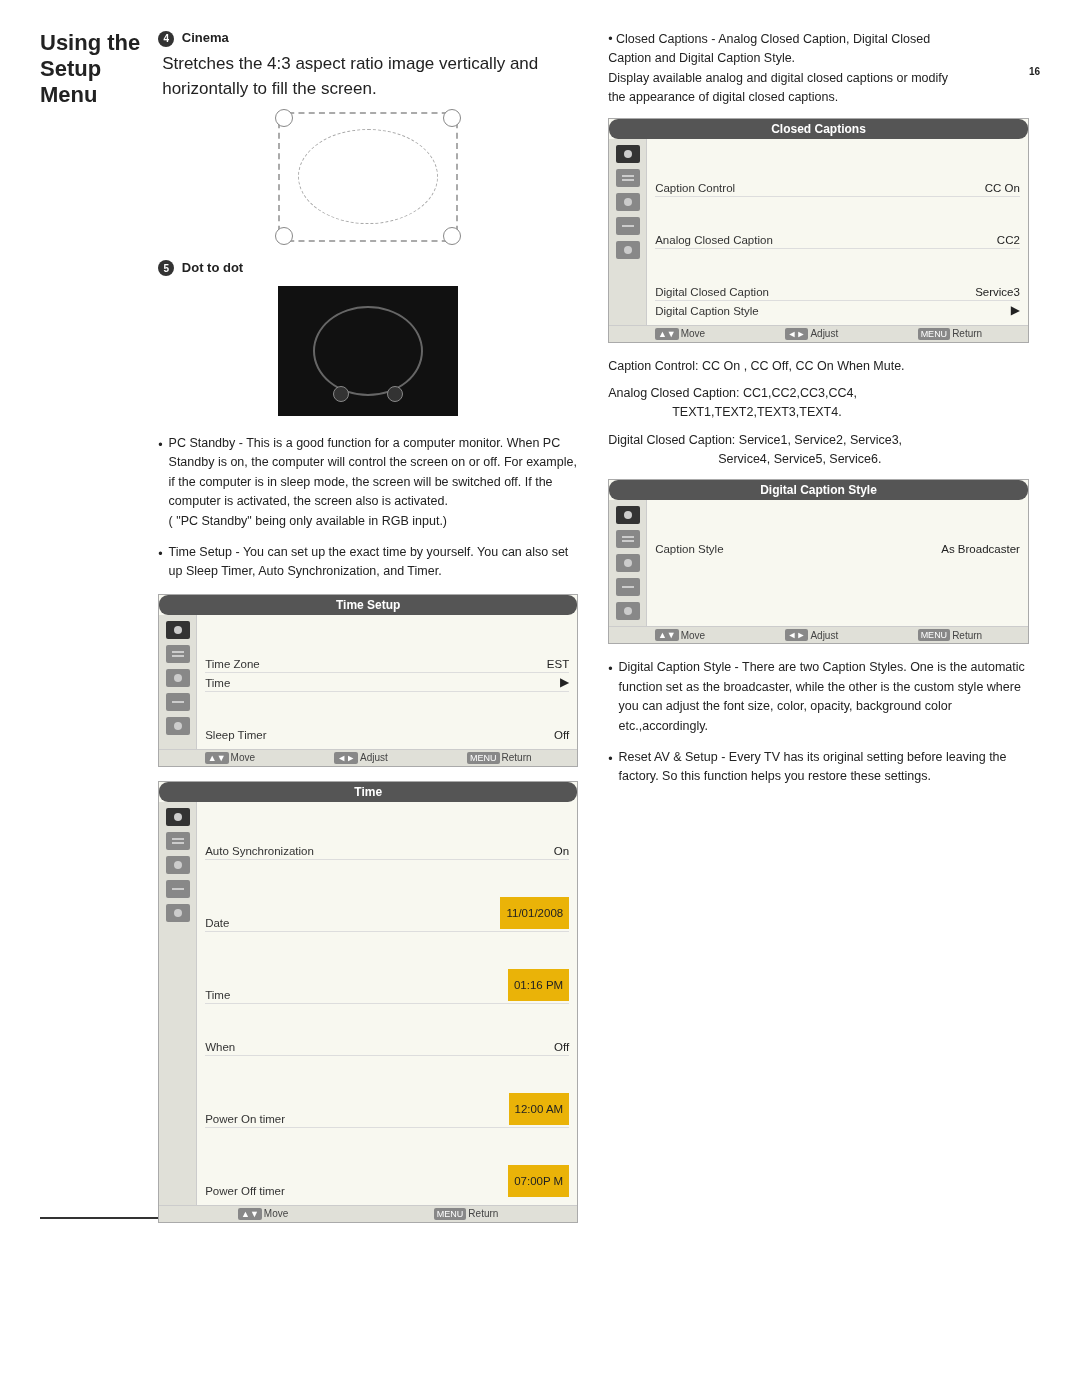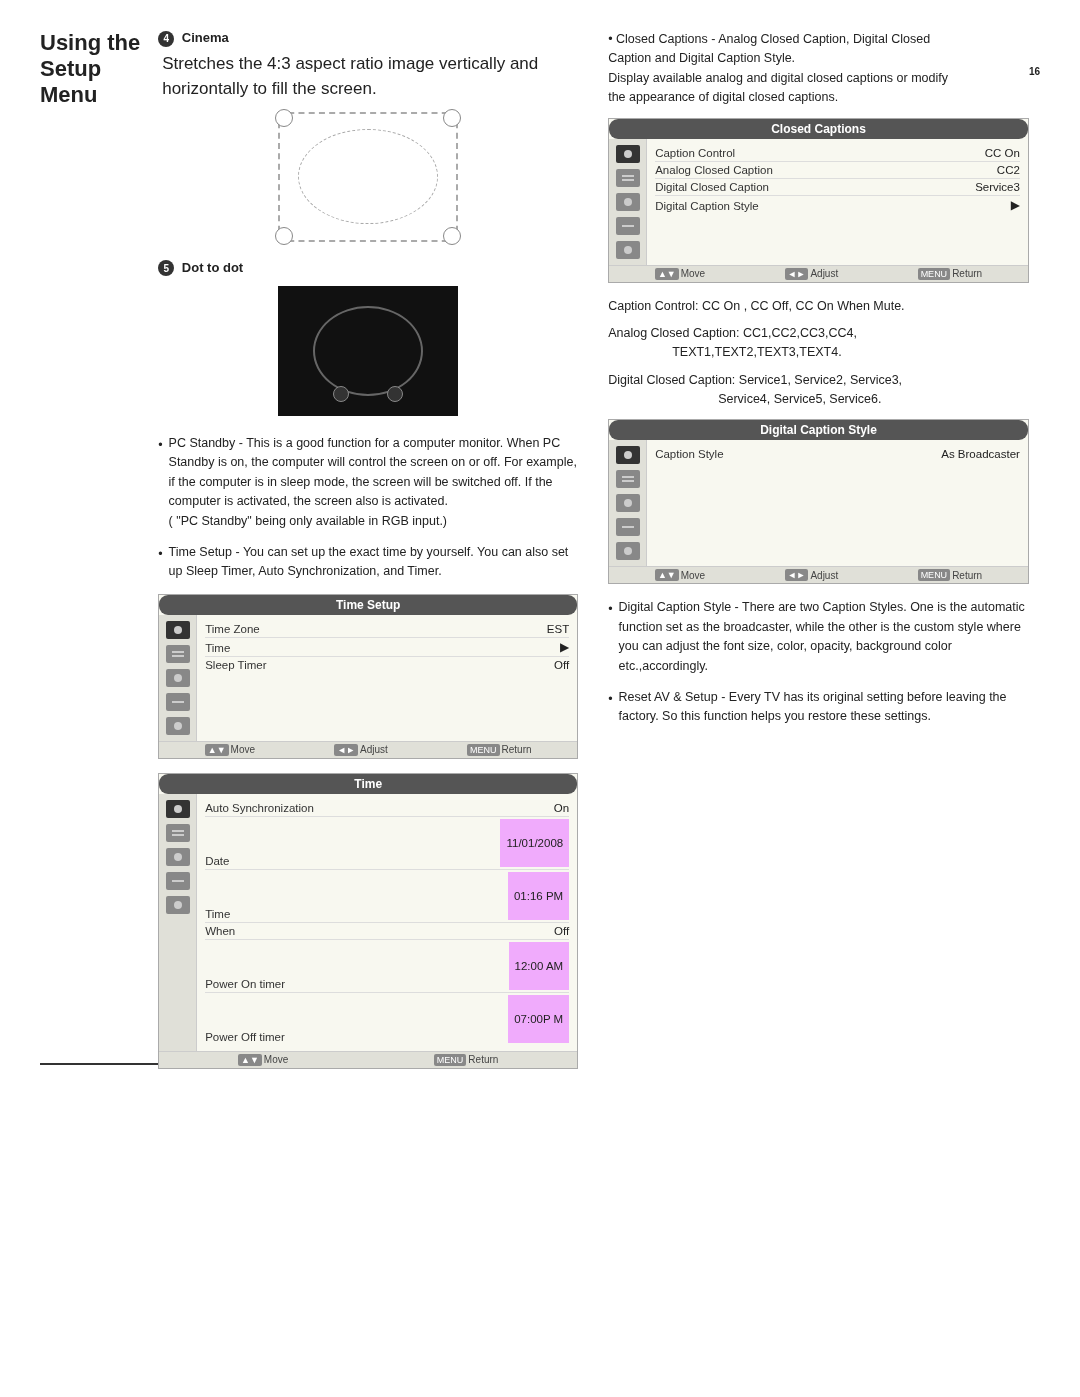--- a/index.html
+++ b/index.html
@@ -180,24 +180,24 @@
     }
     .menu-row {
       display: flex;
       justify-content: space-between;
       align-items: flex-end;
       padding: 2px 0;
       border-bottom: 1px solid #ddd;
     }
     .menu-row:last-child { border-bottom: none; }
     .menu-row-label { color: #333; }
-    .menu-row-value { color: #222; font-weight: normal; }
+    .menu-row-value { color: #222; font-weight: normal; margin-top: 35px; }
     .menu-row-value.highlighted {
-      background: #f0abfc;
-      padding: 18px 6px;
+      background: #eab308;
+      padding: 10px 6px;
     }
     .menu-footer {
       background: #e0e0d8;
       display: flex;
       justify-content: space-around;
       align-items: center;
       padding: 2px 6px;
       font-size: 10px;
       color: #444;
       border-top: 1px solid #ccc;

